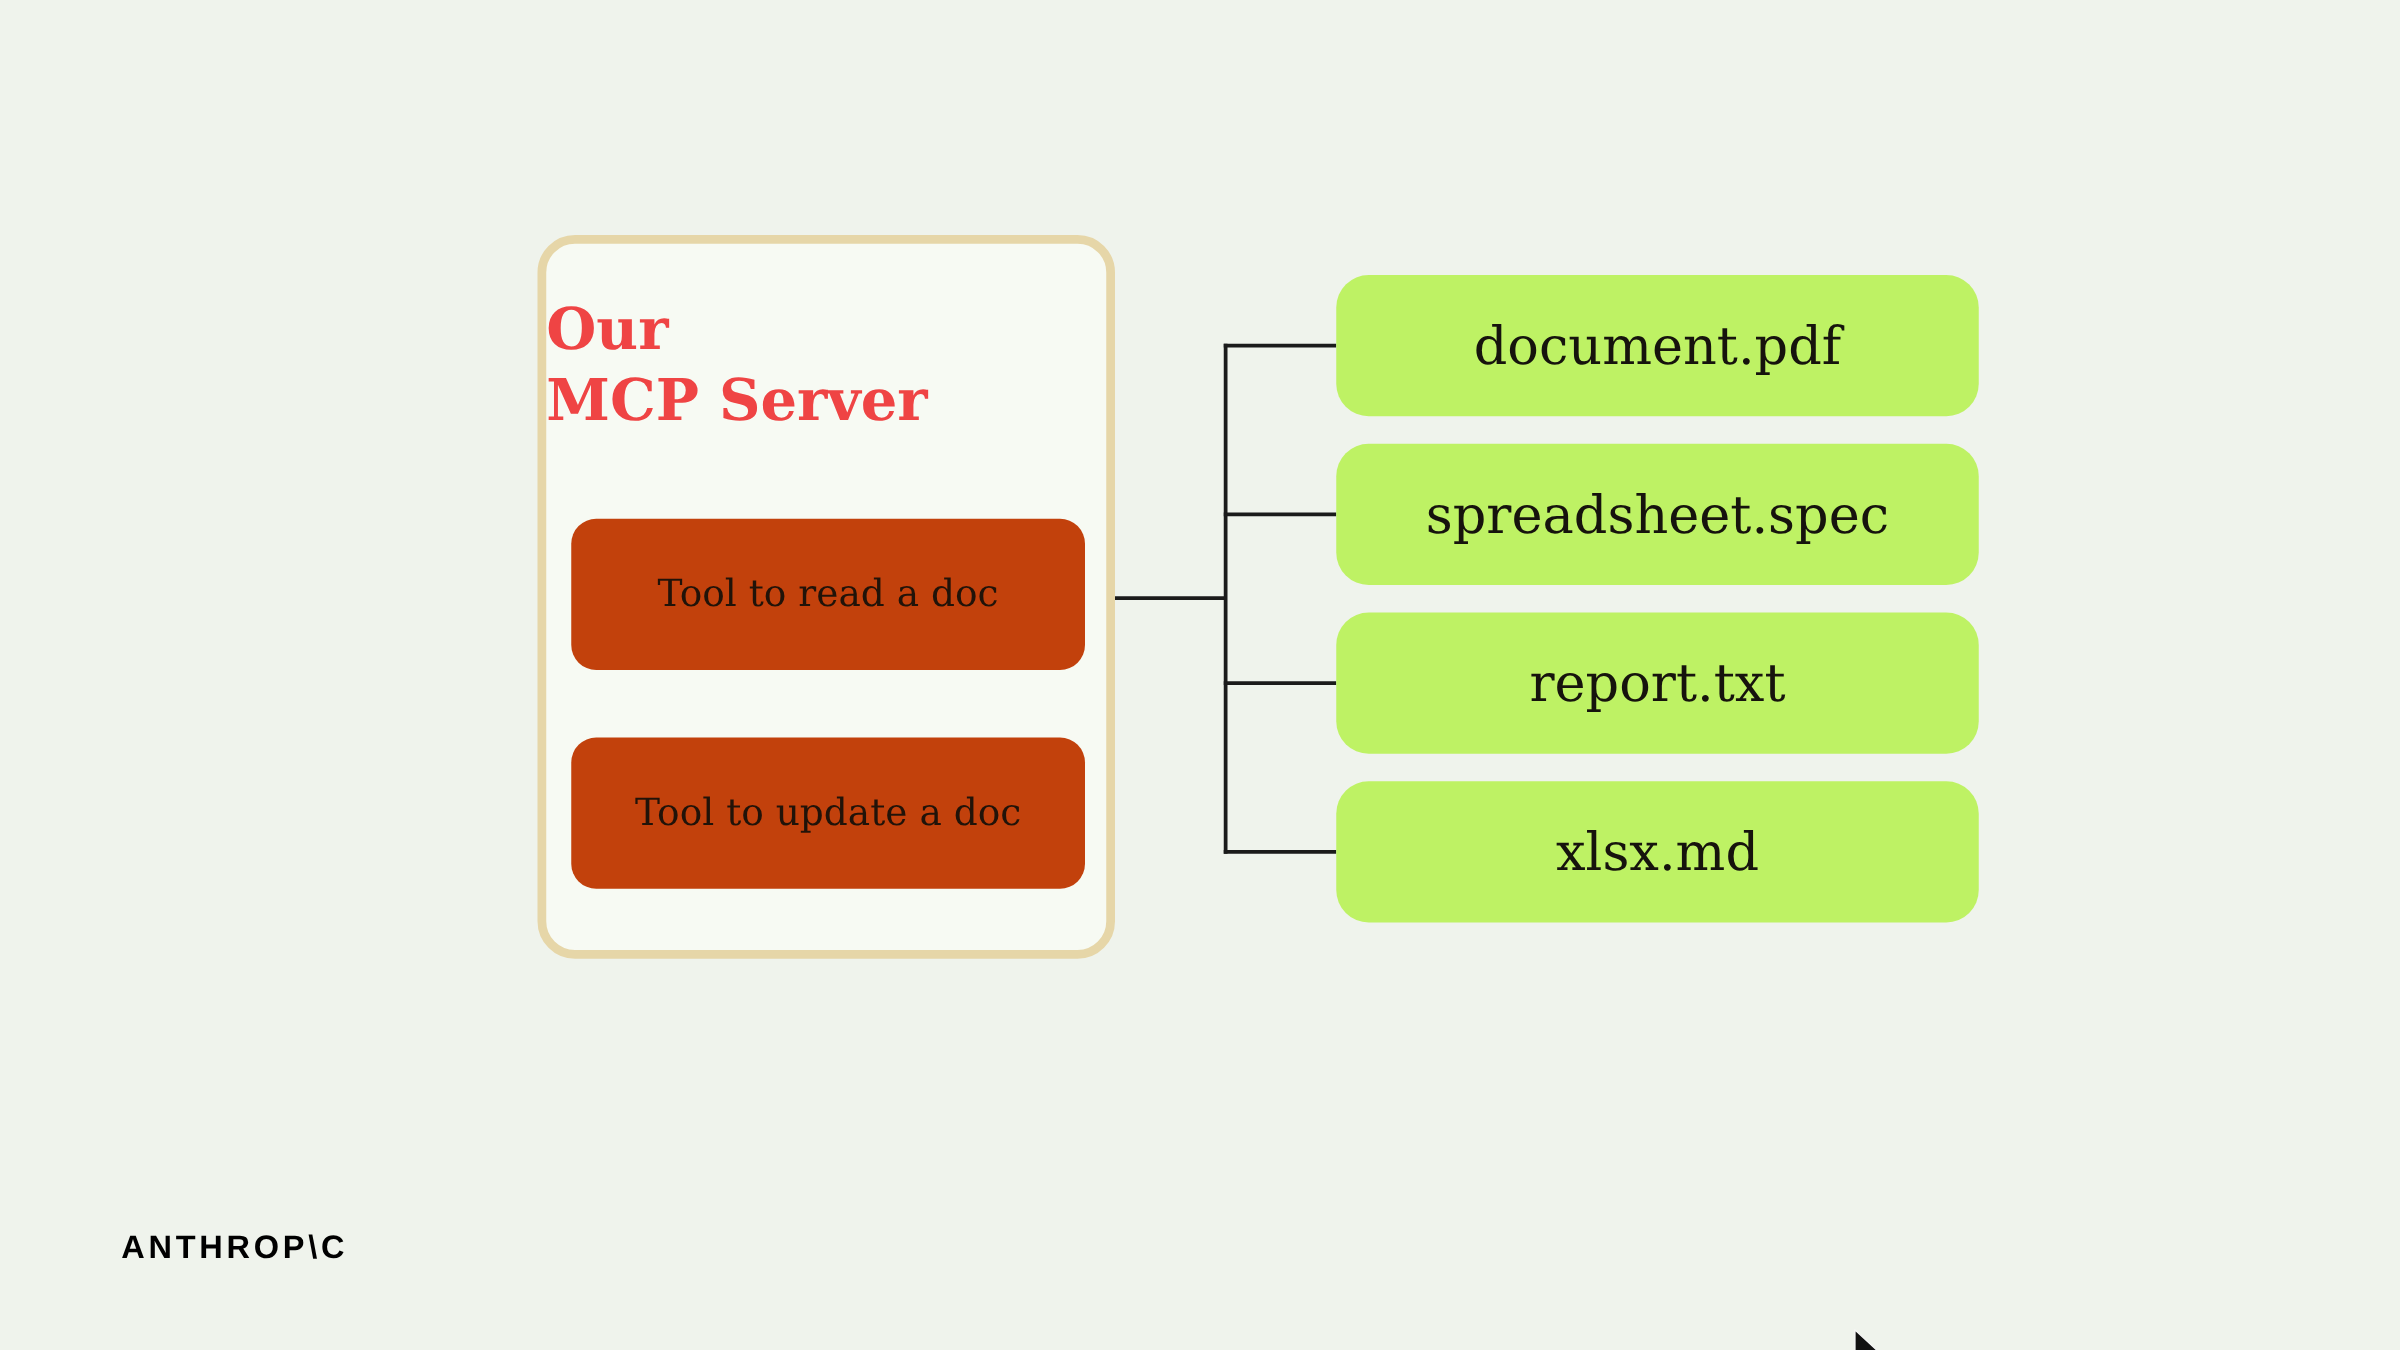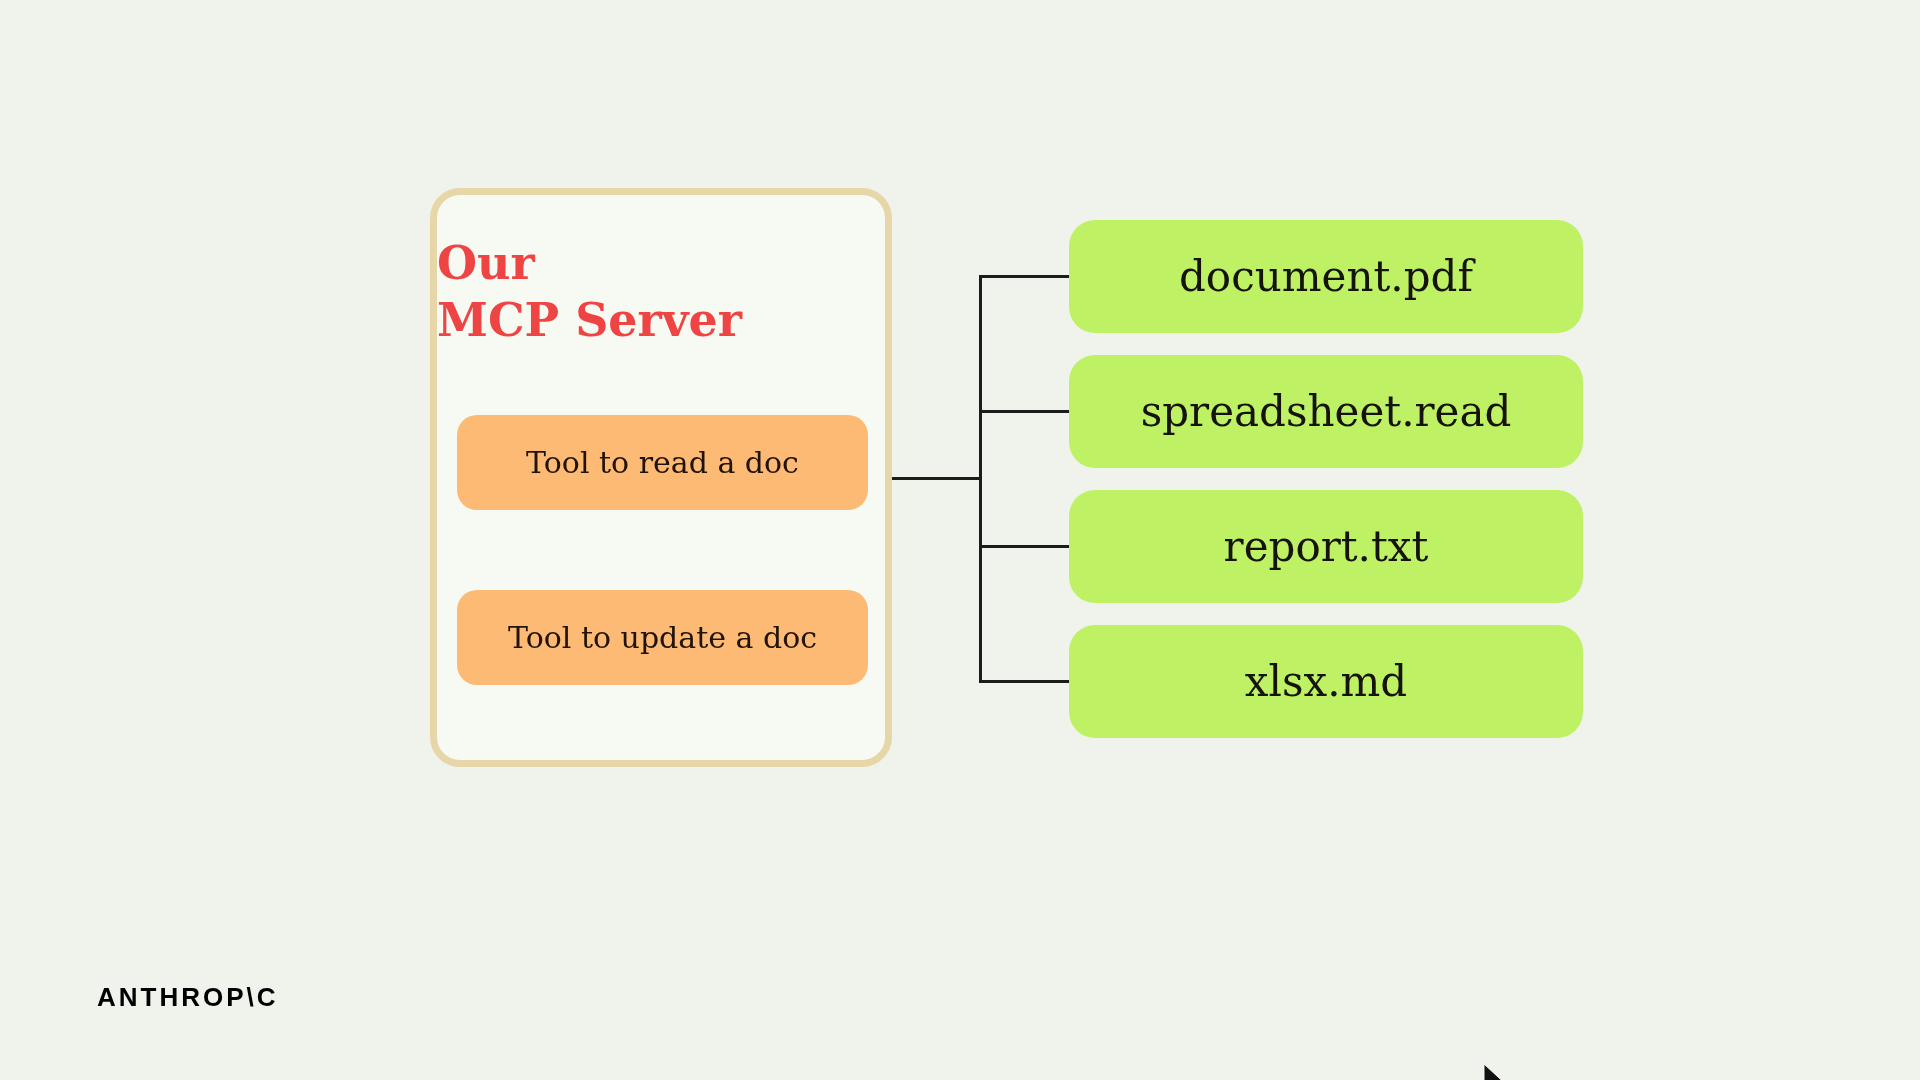--- a/index.html
+++ b/index.html
@@ -30,22 +30,22 @@
     font-weight: bold;
     font-size: 46px;
     line-height: 57px;
     color: #ef4444;
   }
 
   
   .tool-node {
     position: absolute;
     left: 457px;
-    width: 411px; height: 95px;
-    background: #fdba74;
+    width: 411px; height: 121px;
+    background: #c2410c;
     border-radius: 20px;
     display: flex; align-items: center; justify-content: center;
     font-size: 30px;
     color: #211309;
   }
   .tool-read   { top: 415px; }
   .tool-update { top: 590px; }
 
   
   .file-node {
@@ -119,21 +119,21 @@
   <div class="line line-v trunk"></div>
   <div class="line line-h branch-1"></div>
   <div class="line line-h branch-2"></div>
   <div class="line line-h branch-3"></div>
   <div class="line line-h branch-4"></div>
 
   <div class="file-node file-1">
     <span>document.pdf</span>
   </div>
   <div class="file-node file-2">
-    <span>spreadsheet.read</span>
+    <span>spreadsheet.spec</span>
   </div>
   <div class="file-node file-3">
     <span>report.txt</span>
   </div>
   <div class="file-node file-4">
     <span>xlsx.md</span>
   </div>
 
   <div class="logo">ANTHROP\C</div>
 

